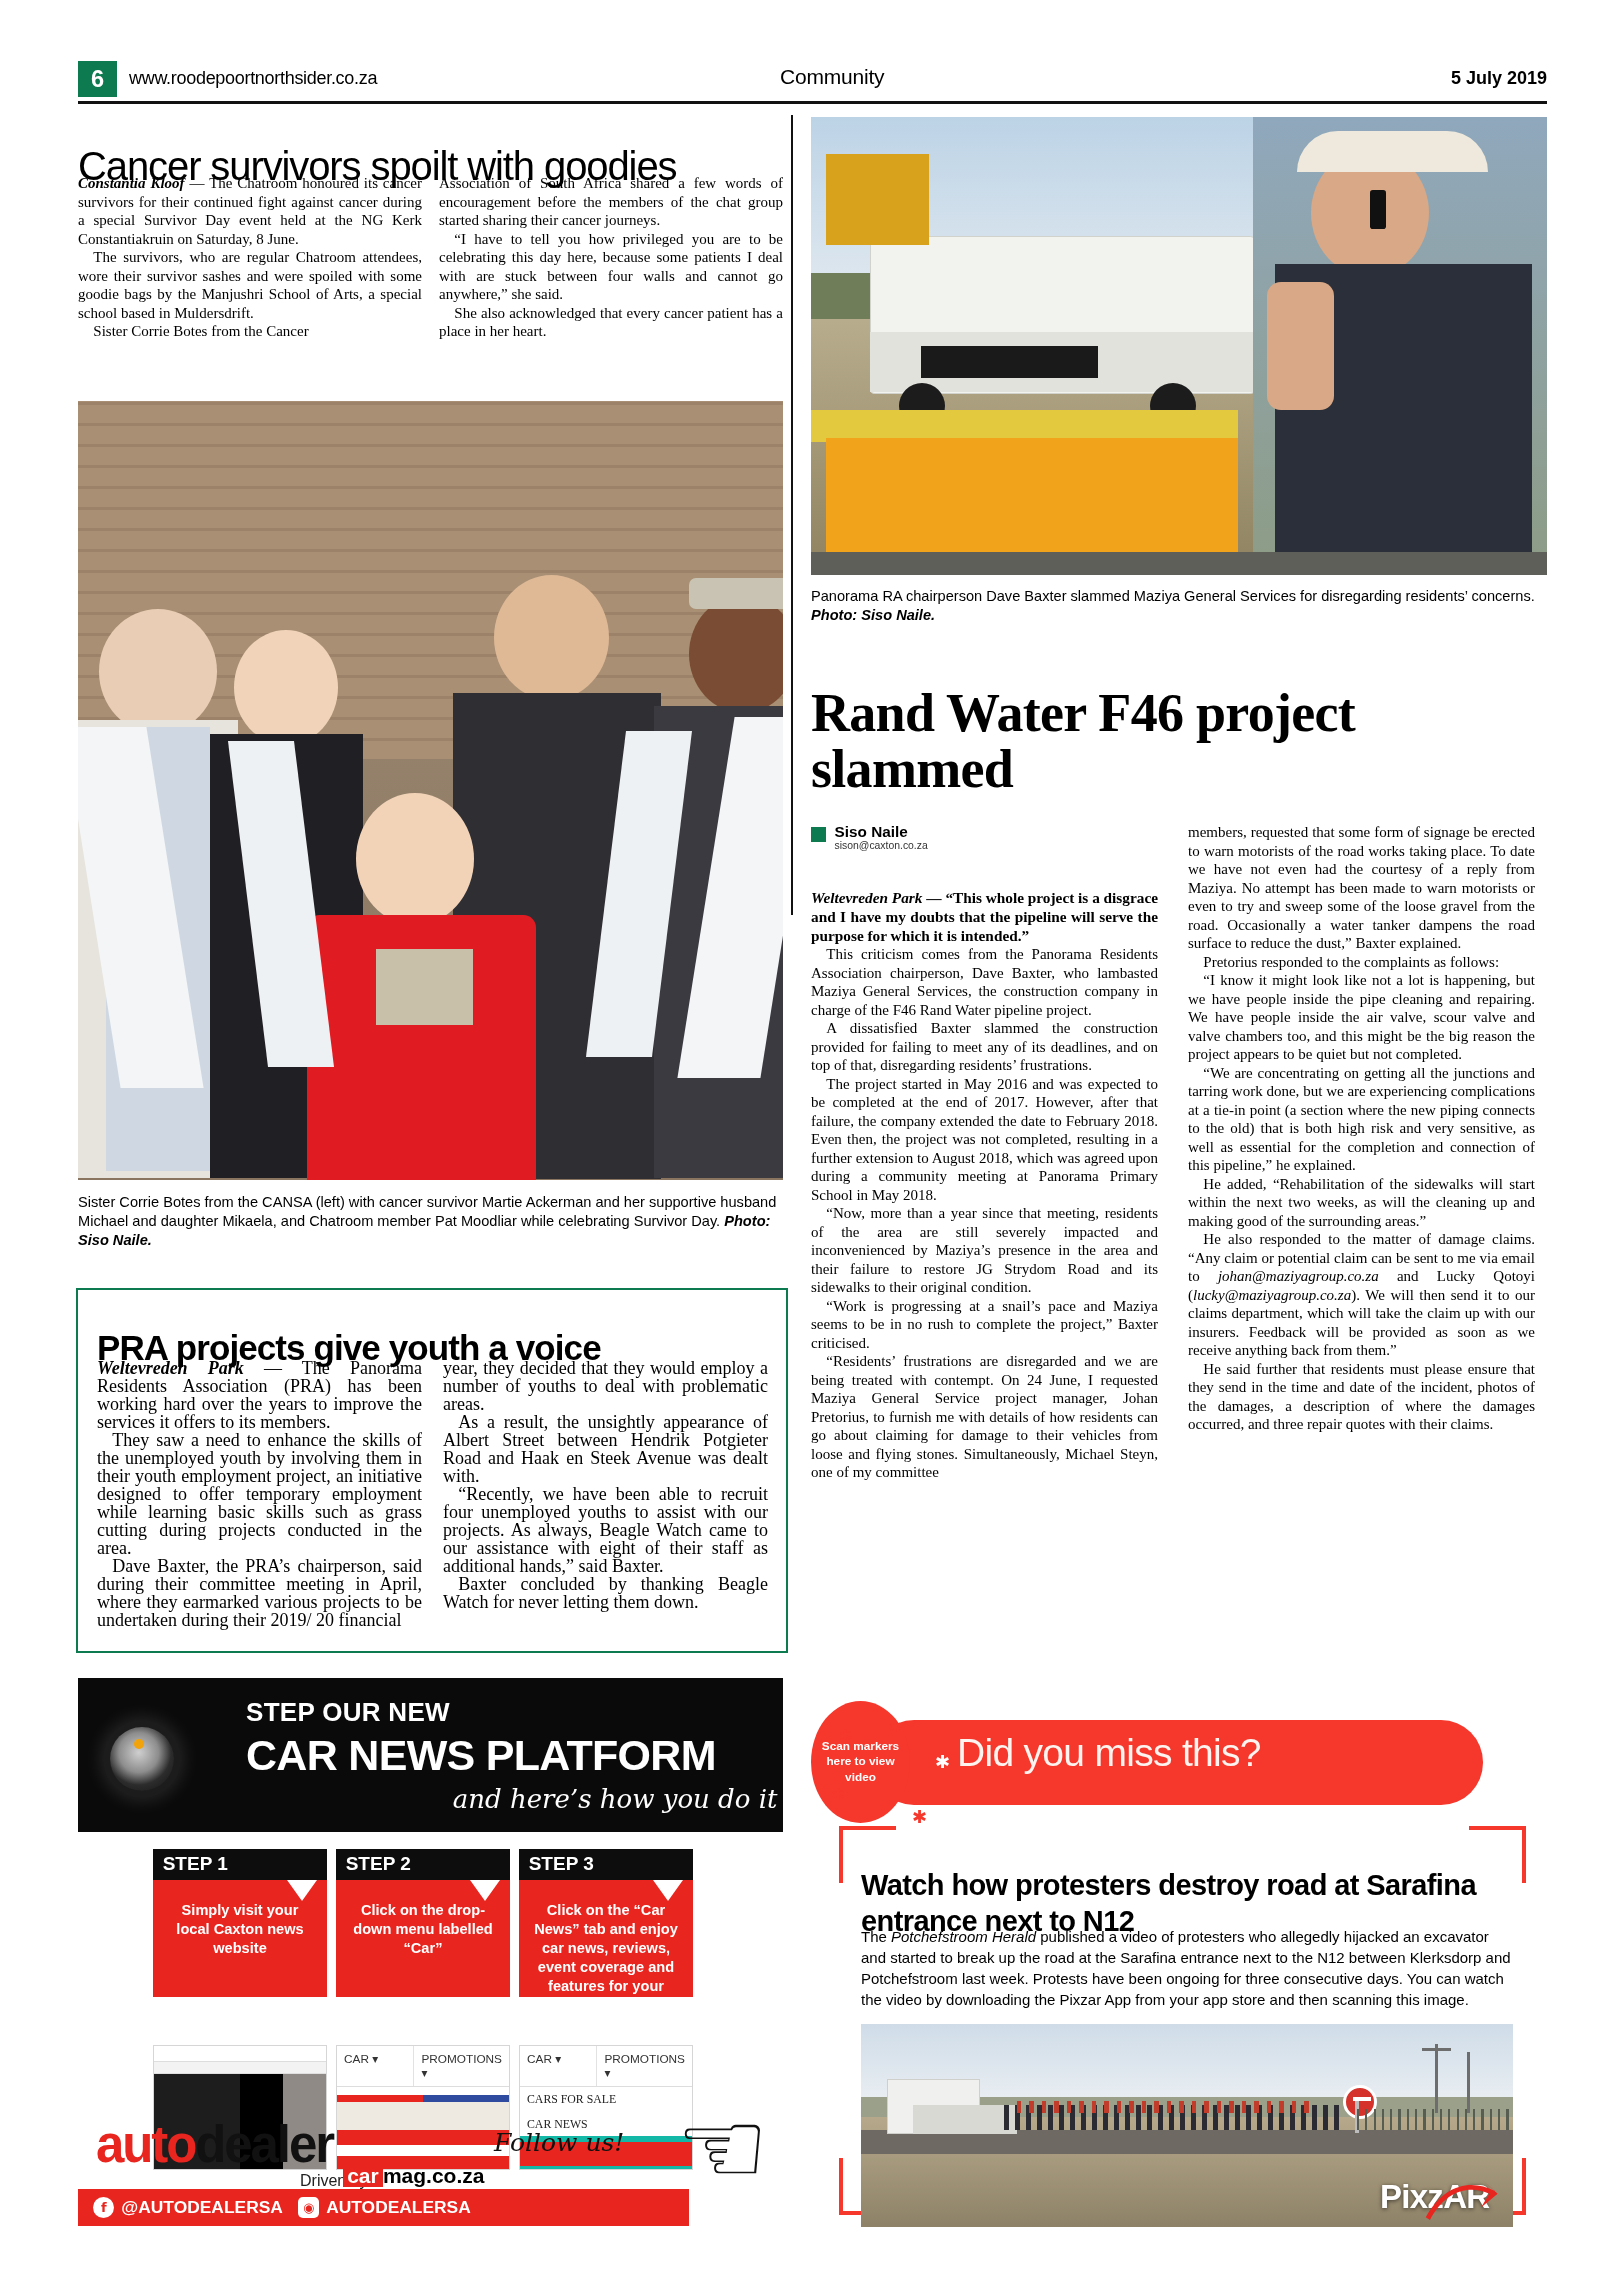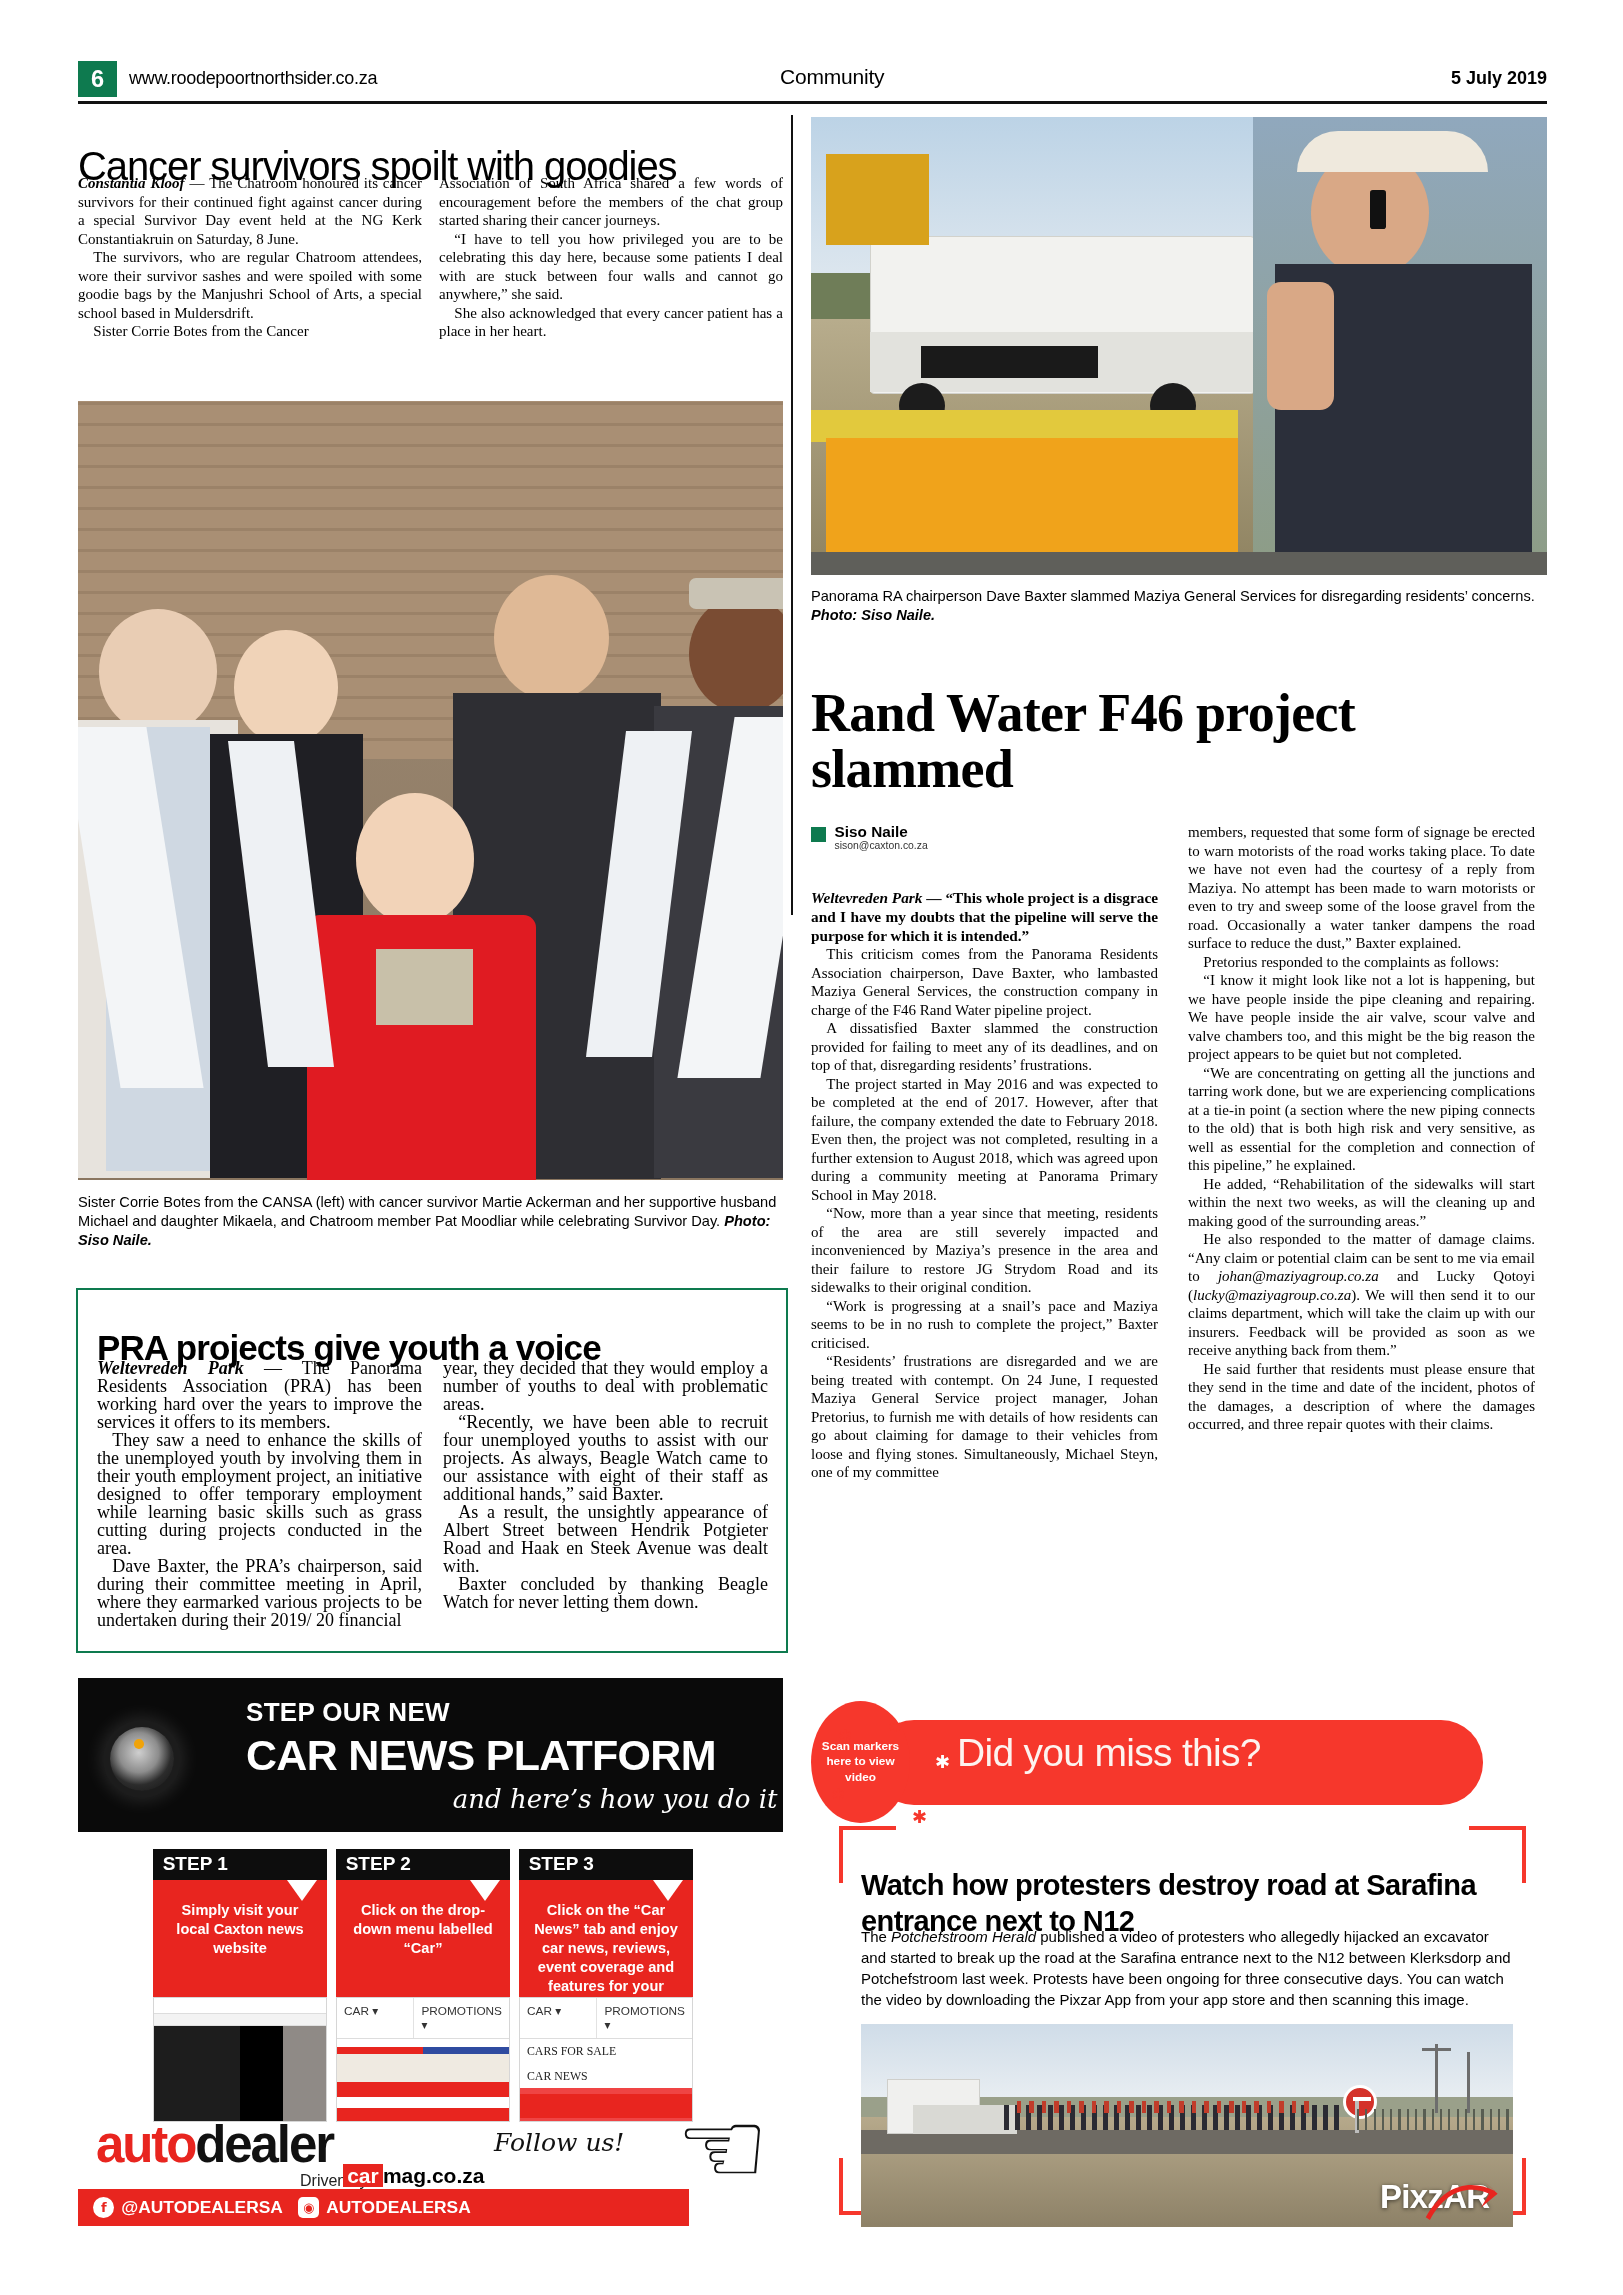--- a/index.html
+++ b/index.html
@@ -71,21 +71,21 @@
     font-size:43px;color:#ffffff;letter-spacing:-0.7px;white-space:nowrap;}
   #ad-script{position:absolute;right:5.6px;top:106px;font-family:"DejaVu Serif",serif;font-style:italic;
     font-size:26px;color:#fff;white-space:nowrap;}
   .step{position:absolute;width:174px;}
   .step .hdr{height:30.5px;background:#0d0d0d;color:#fff;font-family:"Liberation Sans",sans-serif;
     font-weight:700;font-size:19px;display:flex;align-items:center;padding-left:9.7px;box-sizing:border-box;}
   .step .body{position:relative;background:#e8251f;color:#fff;font-family:"Liberation Sans",sans-serif;
     font-weight:700;font-size:14.6px;line-height:19px;text-align:center;padding:21px 11px 15.3px;box-sizing:border-box;height:117px;}
   .step .caret{position:absolute;right:9.7px;top:0;width:0;height:0;border-left:15.3px solid transparent;
     border-right:15.3px solid transparent;border-top:21px solid #fff;}
-  .step .shot{height:125px;background:#ef4444;border:0.7px solid #d6d6d6;box-sizing:border-box;overflow:hidden;position:relative;}
+  .step .shot{height:125px;background:#14b8a6;border:0.7px solid #d6d6d6;box-sizing:border-box;overflow:hidden;position:relative;margin-top:48px;}
   #step1{left:75px;top:171px;}
   #step2{left:258px;top:171px;}
   #step3{left:441px;top:171px;}
   .menu-row{display:flex;font-family:"Liberation Sans",sans-serif;font-size:11.8px;color:#333;background:#fff;
     border-bottom:0.7px solid #ddd;}
   .menu-row div{padding:6.2px 7px;flex:1;}
   .menu-row div+div{border-left:0.7px solid #e2e2e2;}
   .menu-item{font-family:Liberation Serif, serif;font-size:11.8px;color:#222;padding:4.9px 7px;background:#fff;}
   #ad-logo{position:absolute;left:18px;top:437px;font-family:"Liberation Sans",sans-serif;font-weight:700;
     font-size:51px;letter-spacing:-2.1px;}
@@ -255,22 +255,22 @@
 
   <div id="art3-box"></div>
   <h2 id="art3-title">PRA projects give youth a voice</h2>
   <div id="art3-col1" class="col-text art3text">
     <p class="first"><span class="lead">Weltevreden Park</span><span> — The Panorama Residents Association (PRA) has been working hard over the years to improve the services it offers to its members.</span></p>
     <p>They saw a need to enhance the skills of the unemployed youth by involving them in their youth employment project, an initiative designed to offer temporary employment while learning basic skills such as grass cutting during projects conducted in the area.</p>
     <p>Dave Baxter, the PRA’s chairperson, said during their committee meeting in April, where they earmarked various projects to be undertaken during their 2019/ 20 financial</p>
   </div>
   <div id="art3-col2" class="col-text art3text">
     <p class="first">year, they decided that they would employ a number of youths to deal with problematic areas.</p>
+    <p>As a result, the unsightly appearance of Albert Street between Hendrik Potgieter Road and Haak en Steek Avenue was dealt with.</p>
     <p>“Recently, we have been able to recruit four unemployed youths to assist with our projects. As always, Beagle Watch came to our assistance with eight of their staff as additional hands,” said Baxter.</p>
-    <p>As a result, the unsightly appearance of Albert Street between Hendrik Potgieter Road and Haak en Steek Avenue was dealt with.</p>
     <p>Baxter concluded by thanking Beagle Watch for never letting them down.</p>
   </div>
 
   <div id="ad">
     <div id="ad-hero">
       <div class="knob"></div>
       <div class="knob-dot"></div>
       <div id="ad-visit">STEP OUR NEW</div>
       <div id="ad-platform">CAR NEWS PLATFORM</div>
       <div id="ad-script">and here’s how you do it</div>

